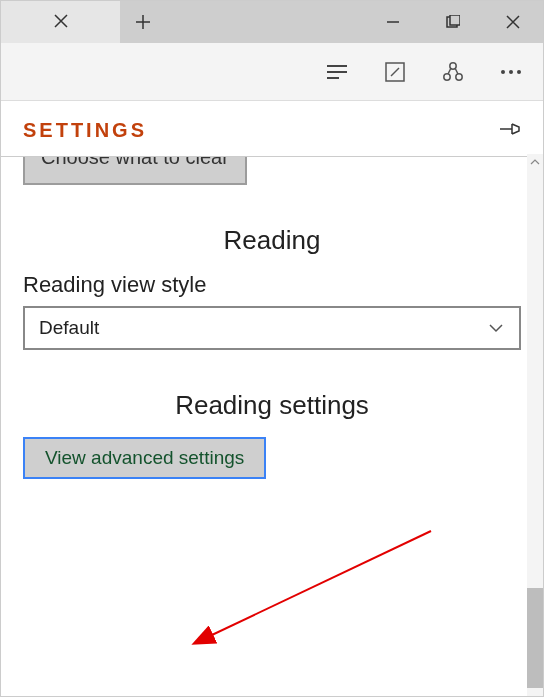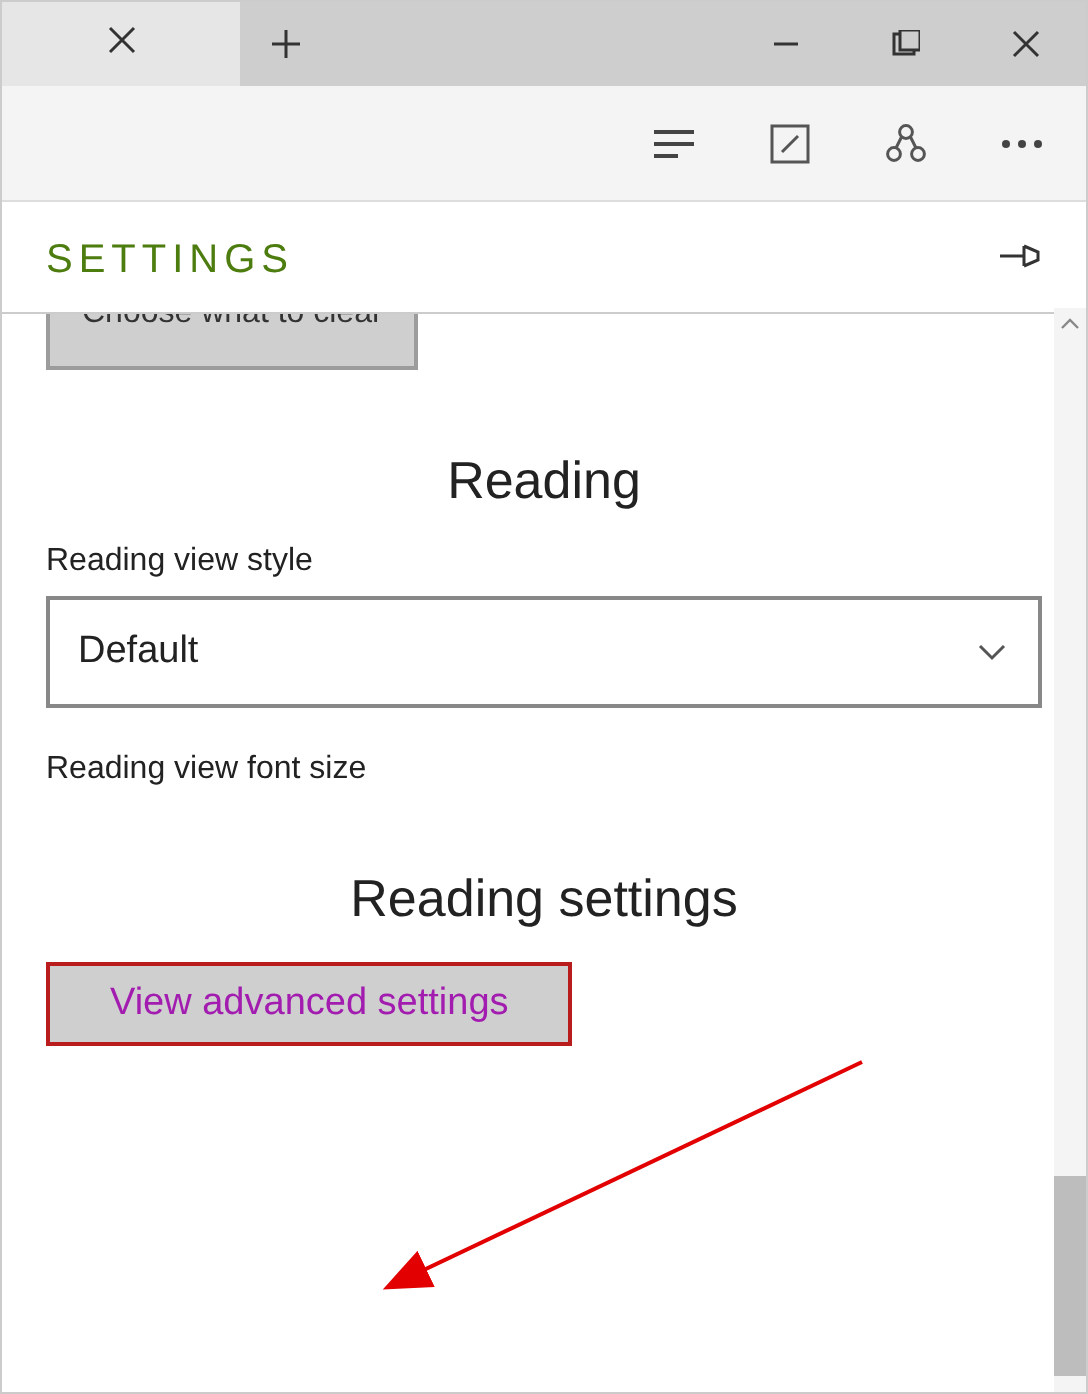--- a/index.html
+++ b/index.html
@@ -67,74 +67,74 @@
     .panel-header {
       display: flex;
       align-items: center;
       justify-content: space-between;
       padding: 18px 22px 14px 22px;
       border-bottom: 1px solid #ccc;
     }
     .panel-title {
       font-size: 20px;
       letter-spacing: 3px;
-      font-weight: 400;
-      color: #4d7c0f;
+      font-weight: 700;
+      color: #c2410c;
     }
     .panel-body {
       padding: 0 22px 22px 22px;
       position: relative;
       height: calc(100% - 100px - 50px);
       overflow: hidden;
     }
     .cut-btn {
       background: #cfcfcf;
       border: 2px solid #9c9c9c;
       padding: 0 16px;
       height: 38px;
       display: inline-flex;
       align-items: center;
-      font-size: 16px;
+      font-size: 20px;
       color: #333;
       margin-top: -10px;
       position: relative;
       overflow: hidden;
     }
     .choose-label { position: relative; top: -9px; }
     .section-heading {
       font-size: 26px;
       font-weight: 400;
       color: #222;
       margin-top: 40px;
       margin-bottom: 16px;
       text-align: center;
     }
     .field-label {
-      font-size: 16px;
+      font-size: 22px;
       color: #222;
       margin-bottom: 8px;
     }
     .select {
-      height: 56px;
+      height: 44px;
       border: 2px solid #888;
       display: flex;
       align-items: center;
       justify-content: space-between;
       padding: 0 14px;
       font-size: 19px;
       color: #222;
       margin-bottom: 22px;
     }
     .chev { width: 18px; height: 18px; }
     .adv-btn {
       background: #cfcfcf;
-      border: 2px solid #b91c1c;
-      padding: 8px 30px;
+      border: 2px solid #3b82f6;
+      padding: 8px 20px;
       font-size: 19px;
-      color: #a21caf;
+      color: #14532d;
       display: inline-block;
     }
     .scrollbar {
       position: absolute;
       right: 0;
       top: 153px;
       width: 16px;
       bottom: 0;
       background: #f4f4f4;
     }
@@ -243,21 +243,20 @@
   <div class="section-heading">Reading</div>
 
   <div class="field-label">Reading view style</div>
   <div class="select">
     <span>Default</span>
     <svg class="chev" viewBox="0 0 18 18">
         <path d="M3 6 L9 12 L15 6" stroke="#555" stroke-width="1.5" fill="none"></path>
       </svg>
   </div>
 
-  <div class="field-label">Reading view font size</div>
 
   <div class="section-heading">Reading settings</div>
 
   <div class="adv-btn">
     <span>View advanced settings</span>
   </div>
 </div>
 
 <div class="scrollbar">
   <div class="scroll-up">

